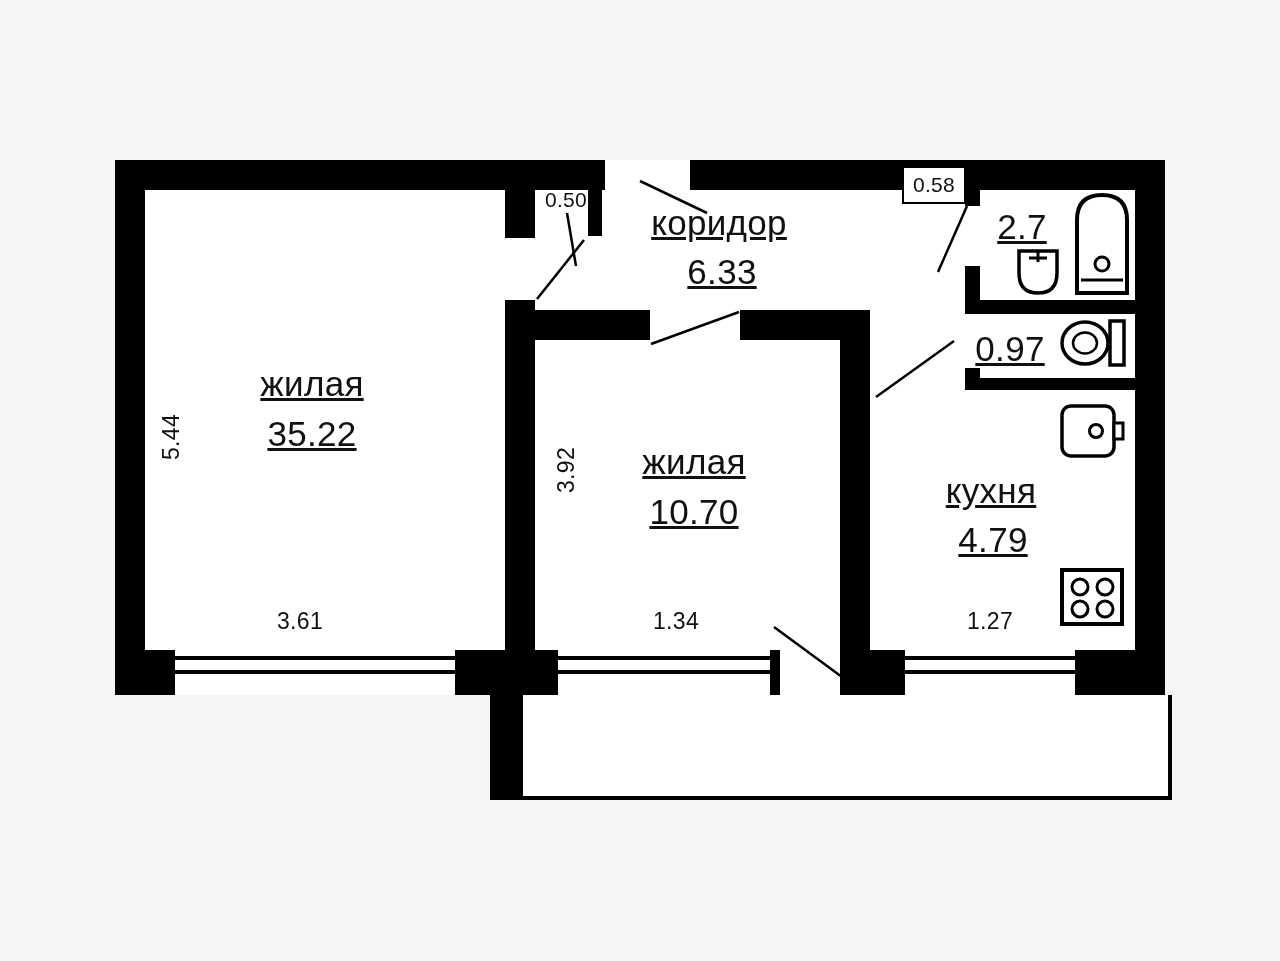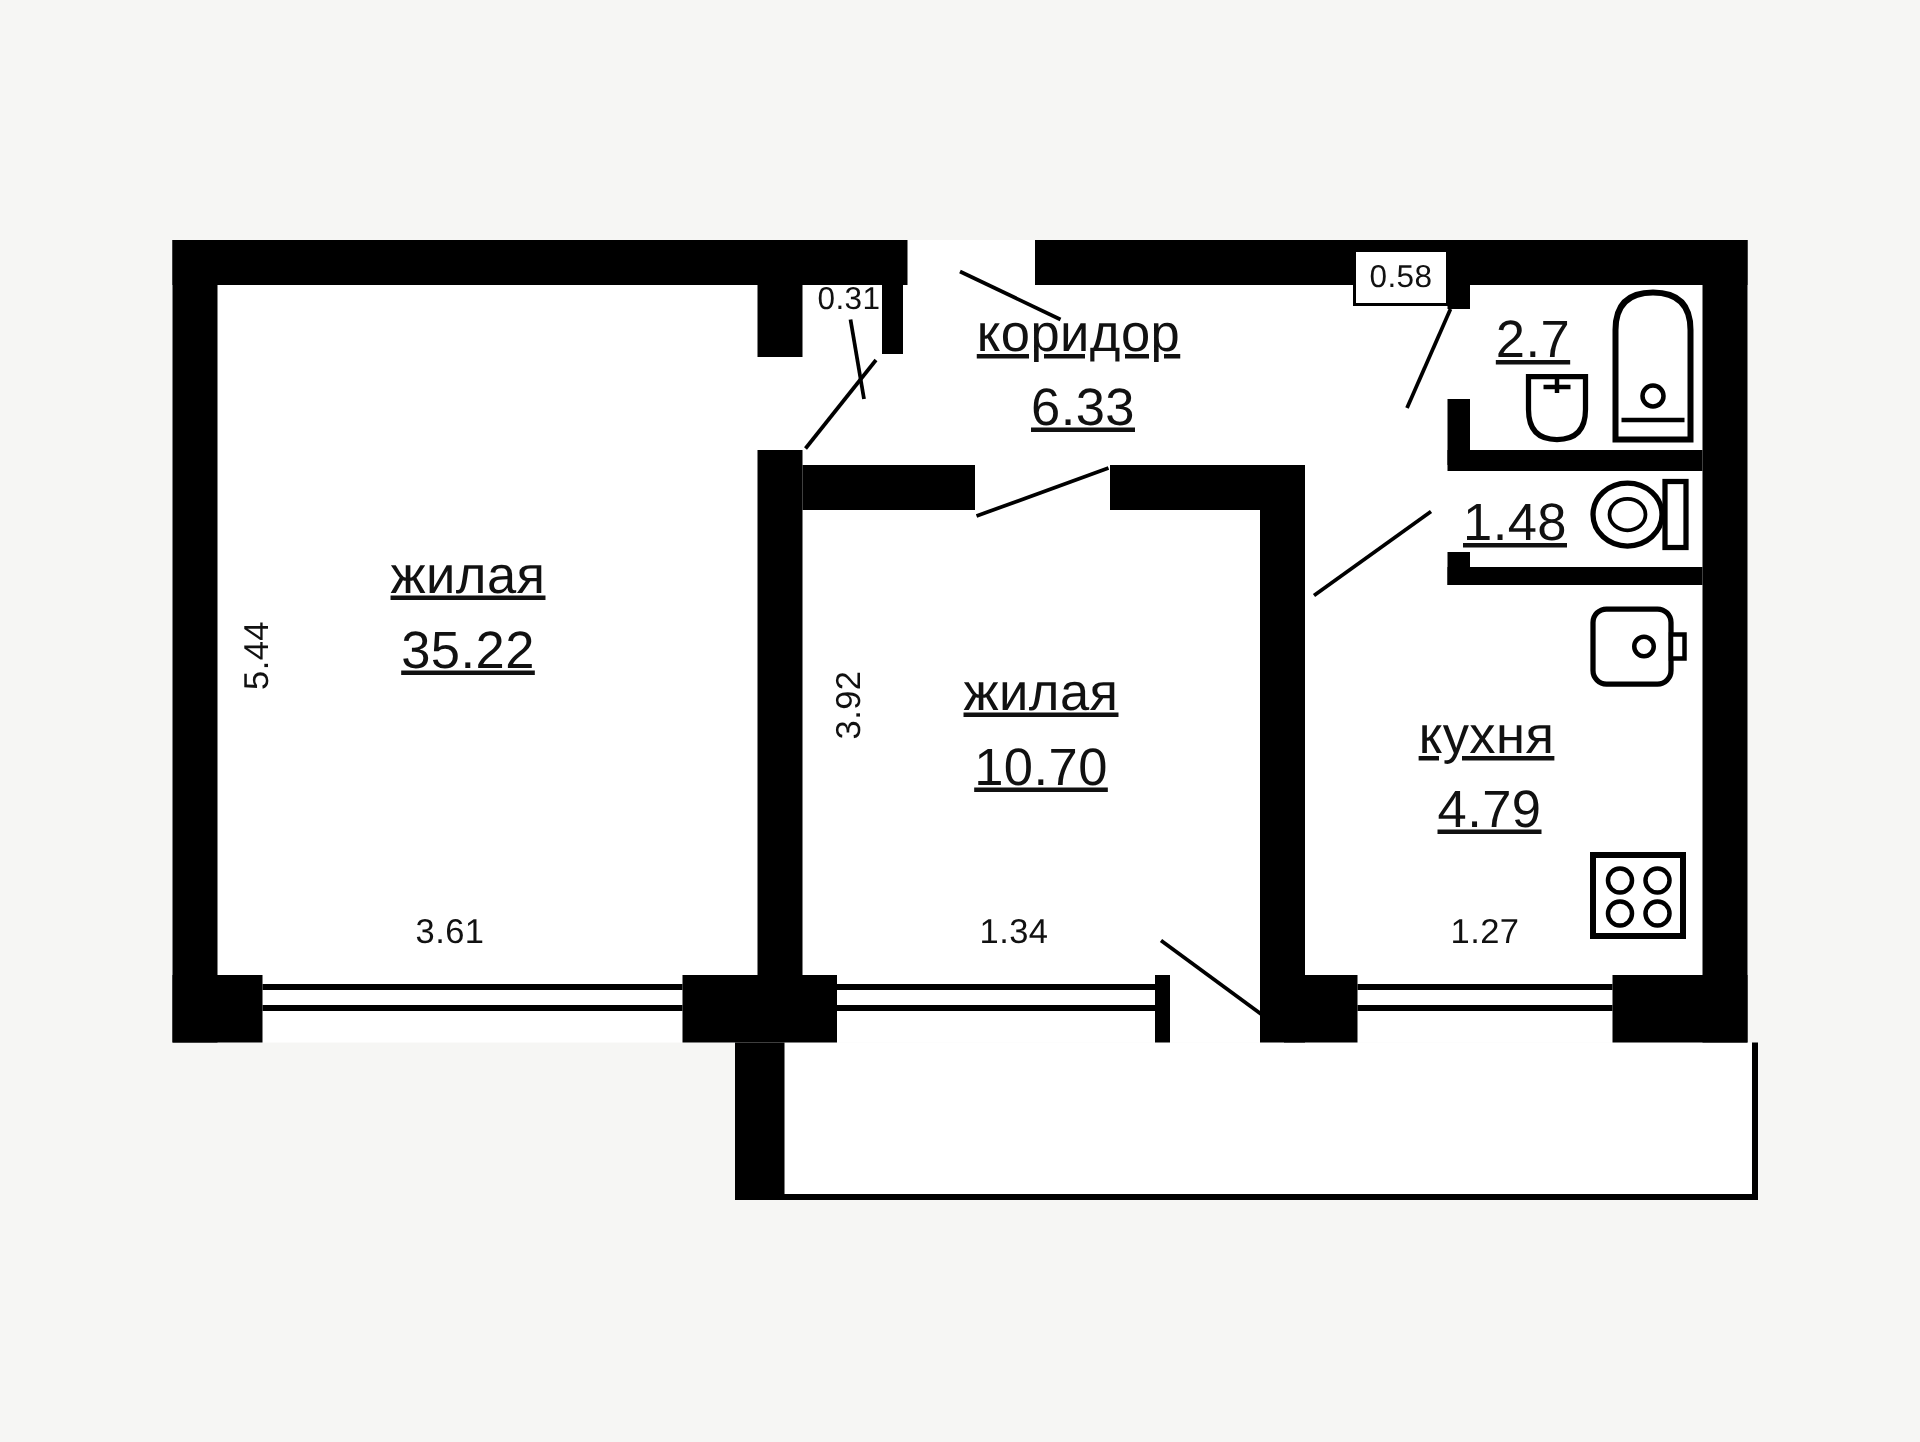--- a/index.html
+++ b/index.html
@@ -111,23 +111,23 @@
 
   <div class="label room-label" style="left:312px;top:384px">жилая</div>
   <div class="label room-label" style="left:312px;top:434px">35.22</div>
   <div class="label room-label" style="left:719px;top:223px">коридор</div>
   <div class="label room-label" style="left:722px;top:272px">6.33</div>
   <div class="label room-label" style="left:694px;top:462px">жилая</div>
   <div class="label room-label" style="left:694px;top:512px">10.70</div>
   <div class="label room-label" style="left:991px;top:491px">кухня</div>
   <div class="label room-label" style="left:993px;top:540px">4.79</div>
   <div class="label room-label" style="left:1022px;top:227px">2.7</div>
-  <div class="label room-label" style="left:1010px;top:349px">1.48</div>
+  <div class="label room-label" style="left:1010px;top:349px">0.97</div>
 
   <div class="label dim vert" style="left:171px;top:437px">5.44</div>
   <div class="label dim" style="left:300px;top:621px">3.61</div>
-  <div class="label small-dim" style="left:566px;top:200px">0.31</div>
+  <div class="label small-dim" style="left:566px;top:200px">0.50</div>
   <div class="label small-dim" style="left:934px;top:185px">0.58</div>
   <div class="label dim vert" style="left:566px;top:470px">3.92</div>
   <div class="label dim" style="left:676px;top:621px">1.34</div>
   <div class="label dim" style="left:990px;top:621px">1.27</div>
 
 </div>
 
 </body></html>

